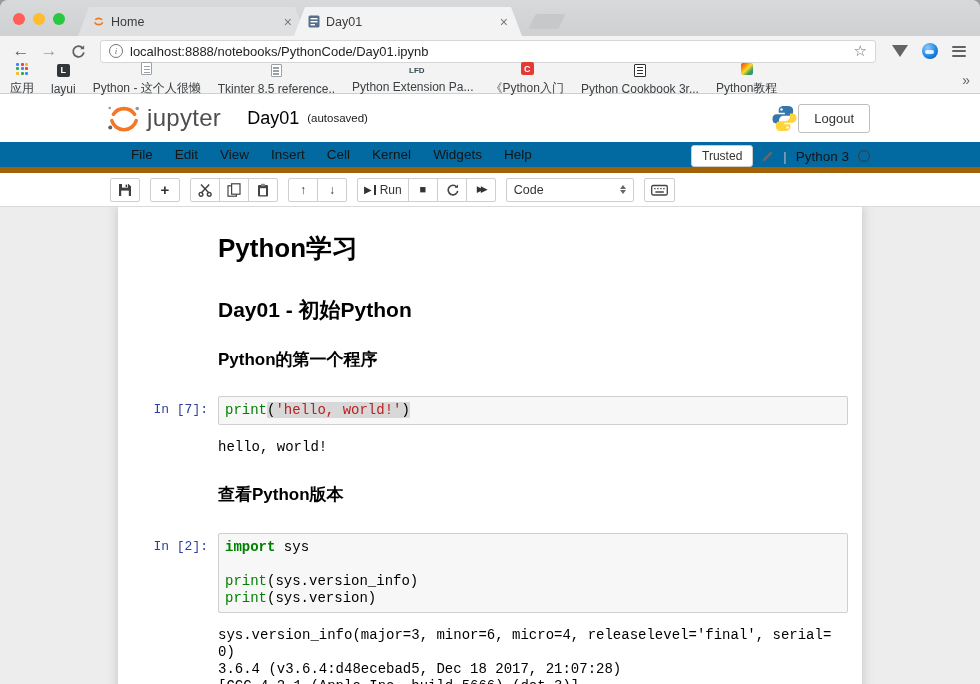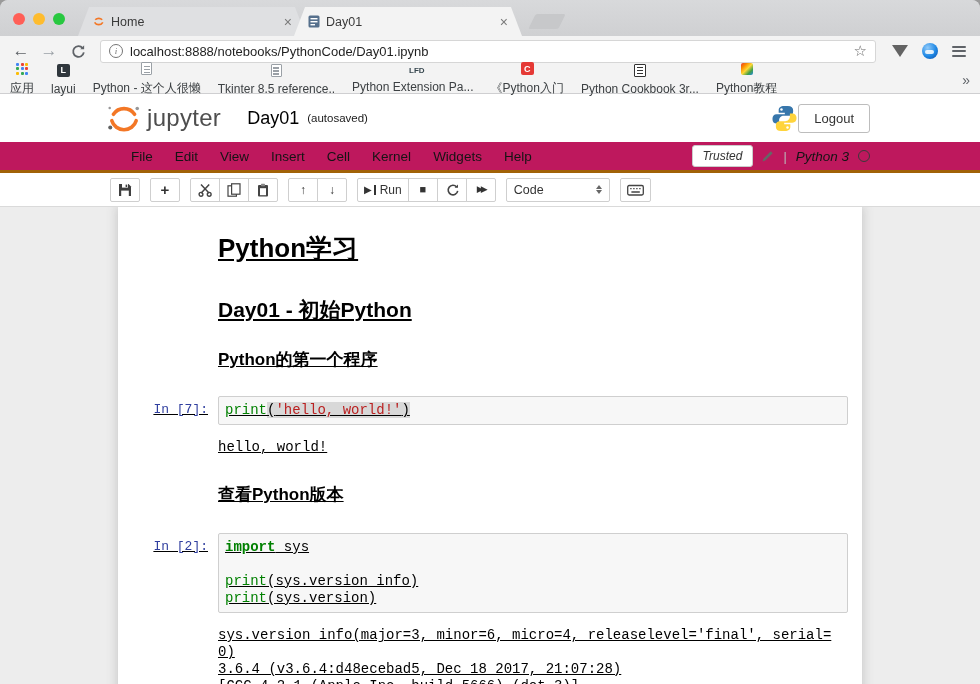--- a/index.html
+++ b/index.html
@@ -56,45 +56,45 @@
 
   
   .jheader { height:48px; background:#fff; display:flex; align-items:center; padding:0 110px 0 106px; }
   .jlogo { display:flex; align-items:center; }
   .jwordmark { font-size:24px; color:#4e4e4e; margin-left:5px; letter-spacing:0.3px; }
   .nbtitle { margin-left:26px; font-size:18px; color:#000; }
   .autosave { margin-left:8px; font-size:11.5px; color:#1a1a1a; }
   .jheader-right { margin-left:auto; display:flex; align-items:center; }
   .logout-btn { border:1px solid #bdbdbd; border-radius:3px; padding:6px 15px; font-size:13px; color:#333; background:#fff; }
 
-  .jmenu { height:31px; background:#be185d; border-bottom:3px solid #a16207; display:flex; align-items:center; padding:0 110px 0 120px; font-size:13.5px; color:#141414; }
+  .jmenu { height:31px; background:#0369a1; border-bottom:6px solid #a16207; display:flex; align-items:flex-end; padding:0 110px 0 120px; font-size:13.5px; color:#141414; }
   .menu-item { padding:5px 11px; }
-  .jmenu-right { margin-left:auto; display:flex; align-items:center; gap:9px;font-style:italic; }
+  .jmenu-right { margin-left:auto; display:flex; align-items:center; gap:9px; }
   .trusted-btn { border:1px solid #ccc; border-radius:3px; padding:3px 10px; font-size:12px; color:#333; background:#fff; }
   .vsep { color:#bbb; font-size:13px; }
   .kernel-name { font-size:13.5px; color:#141414; }
   .kernel-circle { width:12px; height:12px; border:1.6px solid #3a3a3a; border-radius:50%; }
 
   .jtoolbar { height:34px; background:#fff; border-bottom:1px solid #dadada; display:flex; align-items:center; padding:0 110px; gap:10px; }
   .tbtn { display:inline-flex; align-items:center; justify-content:center; height:24px; min-width:30px; background:#fff; border:1px solid #cfcfcf; border-radius:2px; color:#333; font-size:12px; padding:0 6px; gap:4px; }
   .tgroup { display:flex; }
   .tgroup .tbtn { border-radius:0; margin-left:-1px; }
   .tgroup .tbtn:first-child { border-radius:2px 0 0 2px; margin-left:0; }
   .tgroup .tbtn:last-child { border-radius:0 2px 2px 0; }
   .glyph { font-size:12px; line-height:1; }
   .glyph.ff { letter-spacing:-3px; font-size:9px; }
   .runbar { width:2px; height:10px; background:#333; margin-left:-2px; }
-  .cell-type-select { width:104px; height:24px; border:1px solid #cfcfcf; border-radius:2px; display:flex; align-items:center; padding:0 7px; font-size:12.5px; color:#333; background:#fff; justify-content:space-between; }
+  .cell-type-select { width:128px; height:24px; border:1px solid #cfcfcf; border-radius:2px; display:flex; align-items:center; padding:0 7px; font-size:12.5px; color:#333; background:#fff; justify-content:space-between; }
   .updown { display:flex; flex-direction:column; gap:1px; }
   .updown i { width:0; height:0; border-left:3.5px solid transparent; border-right:3.5px solid transparent; display:block; }
   .updown .u { border-bottom:4px solid #666; }
   .updown .d { border-top:4px solid #666; }
 
   
-  .content { height:477px; background:#ededed; overflow:hidden;text-decoration:underline; }
+  .content { height:477px; background:#ededed; overflow:hidden; }
   .page { width:744px; margin:0 auto; background:#fff; min-height:477px; box-shadow:0 0 10px 1px rgba(87,87,87,.25); padding-top:10px; }
   .mdcell { padding:6px 14px 6px 100px; color:#000; }
   .mdcell h1 { font-size:26px; font-weight:bold; margin-top:8px; }
   .mdcell h2 { font-size:21px; font-weight:bold; margin-top:18px; }
   .mdcell h3 { font-size:17px; font-weight:bold; margin-top:12px; }
   .codecell { display:flex; padding:5px 14px 5px 0; }
   .prompt { flex:0 0 100px; text-align:right; padding-right:10px; padding-top:6px;
             font-family:"Liberation Mono","DejaVu Sans Mono",monospace; font-size:13px; color:#303F9F; }
   .inputarea { flex:1; border:1px solid #cfcfcf; border-radius:2px; background:#f7f7f7; padding:5px 6px;
                font-family:"Liberation Mono","DejaVu Sans Mono",monospace; font-size:14px; line-height:17px; color:#000; }

